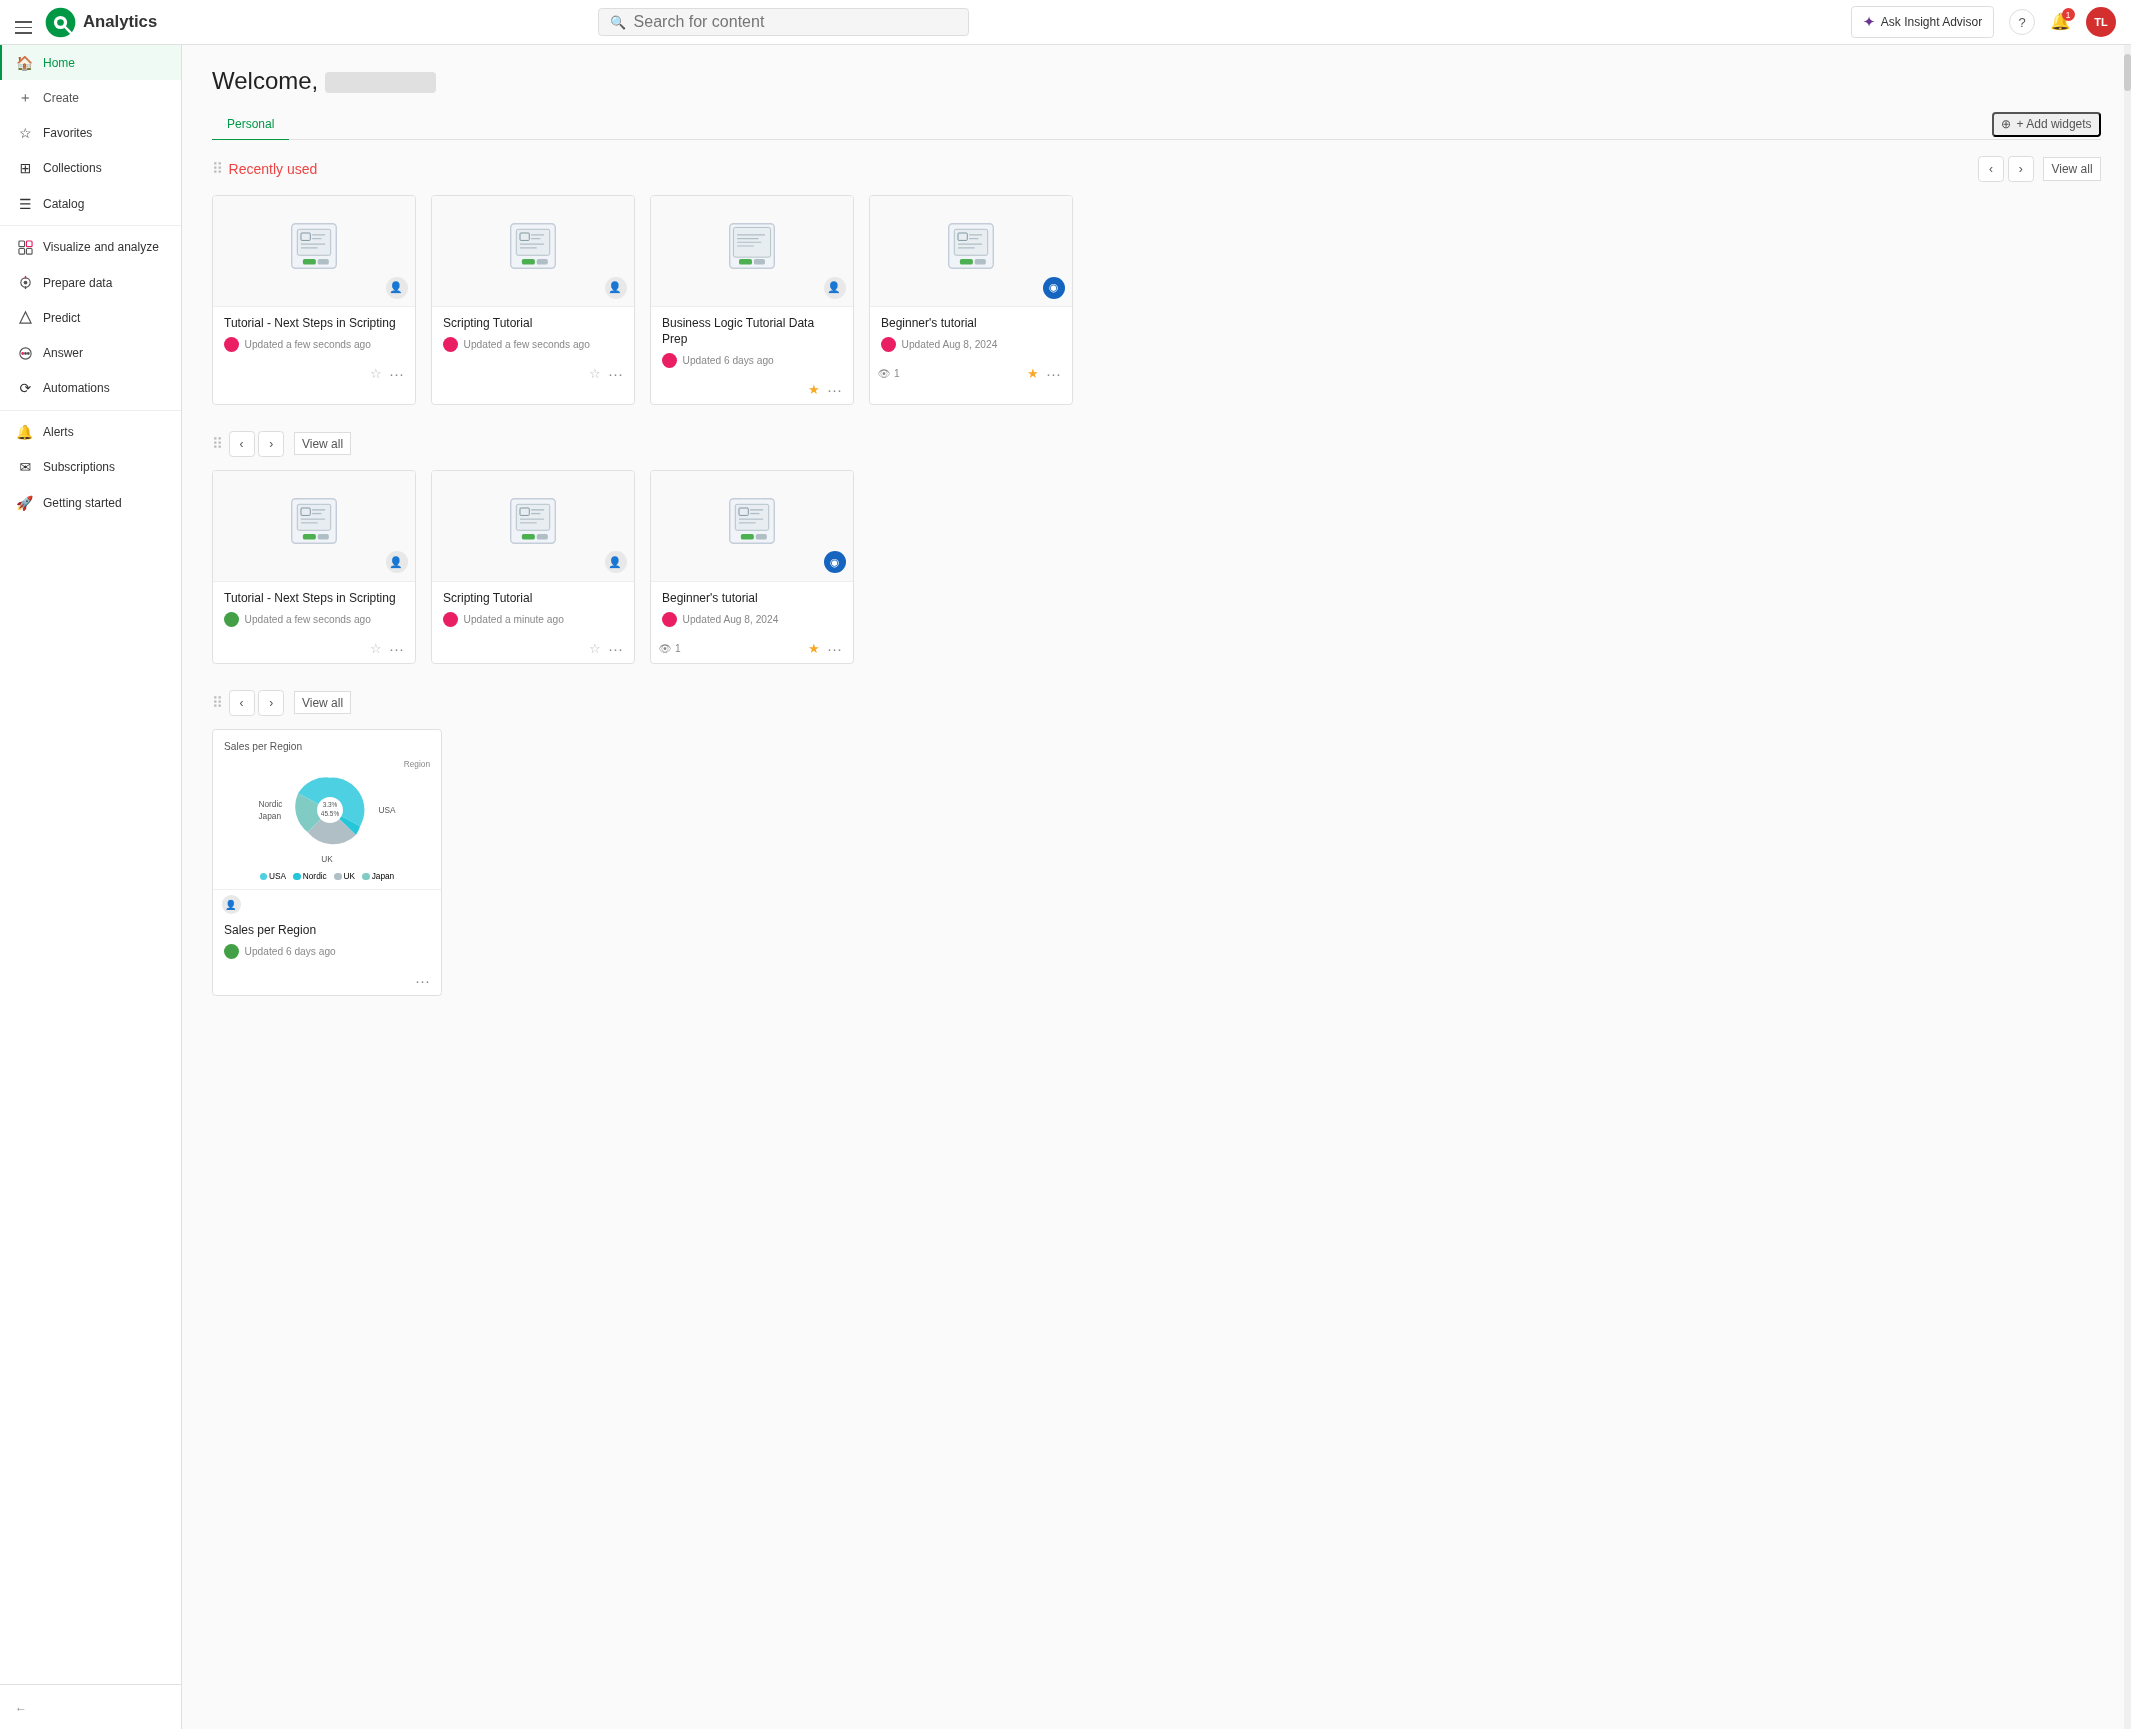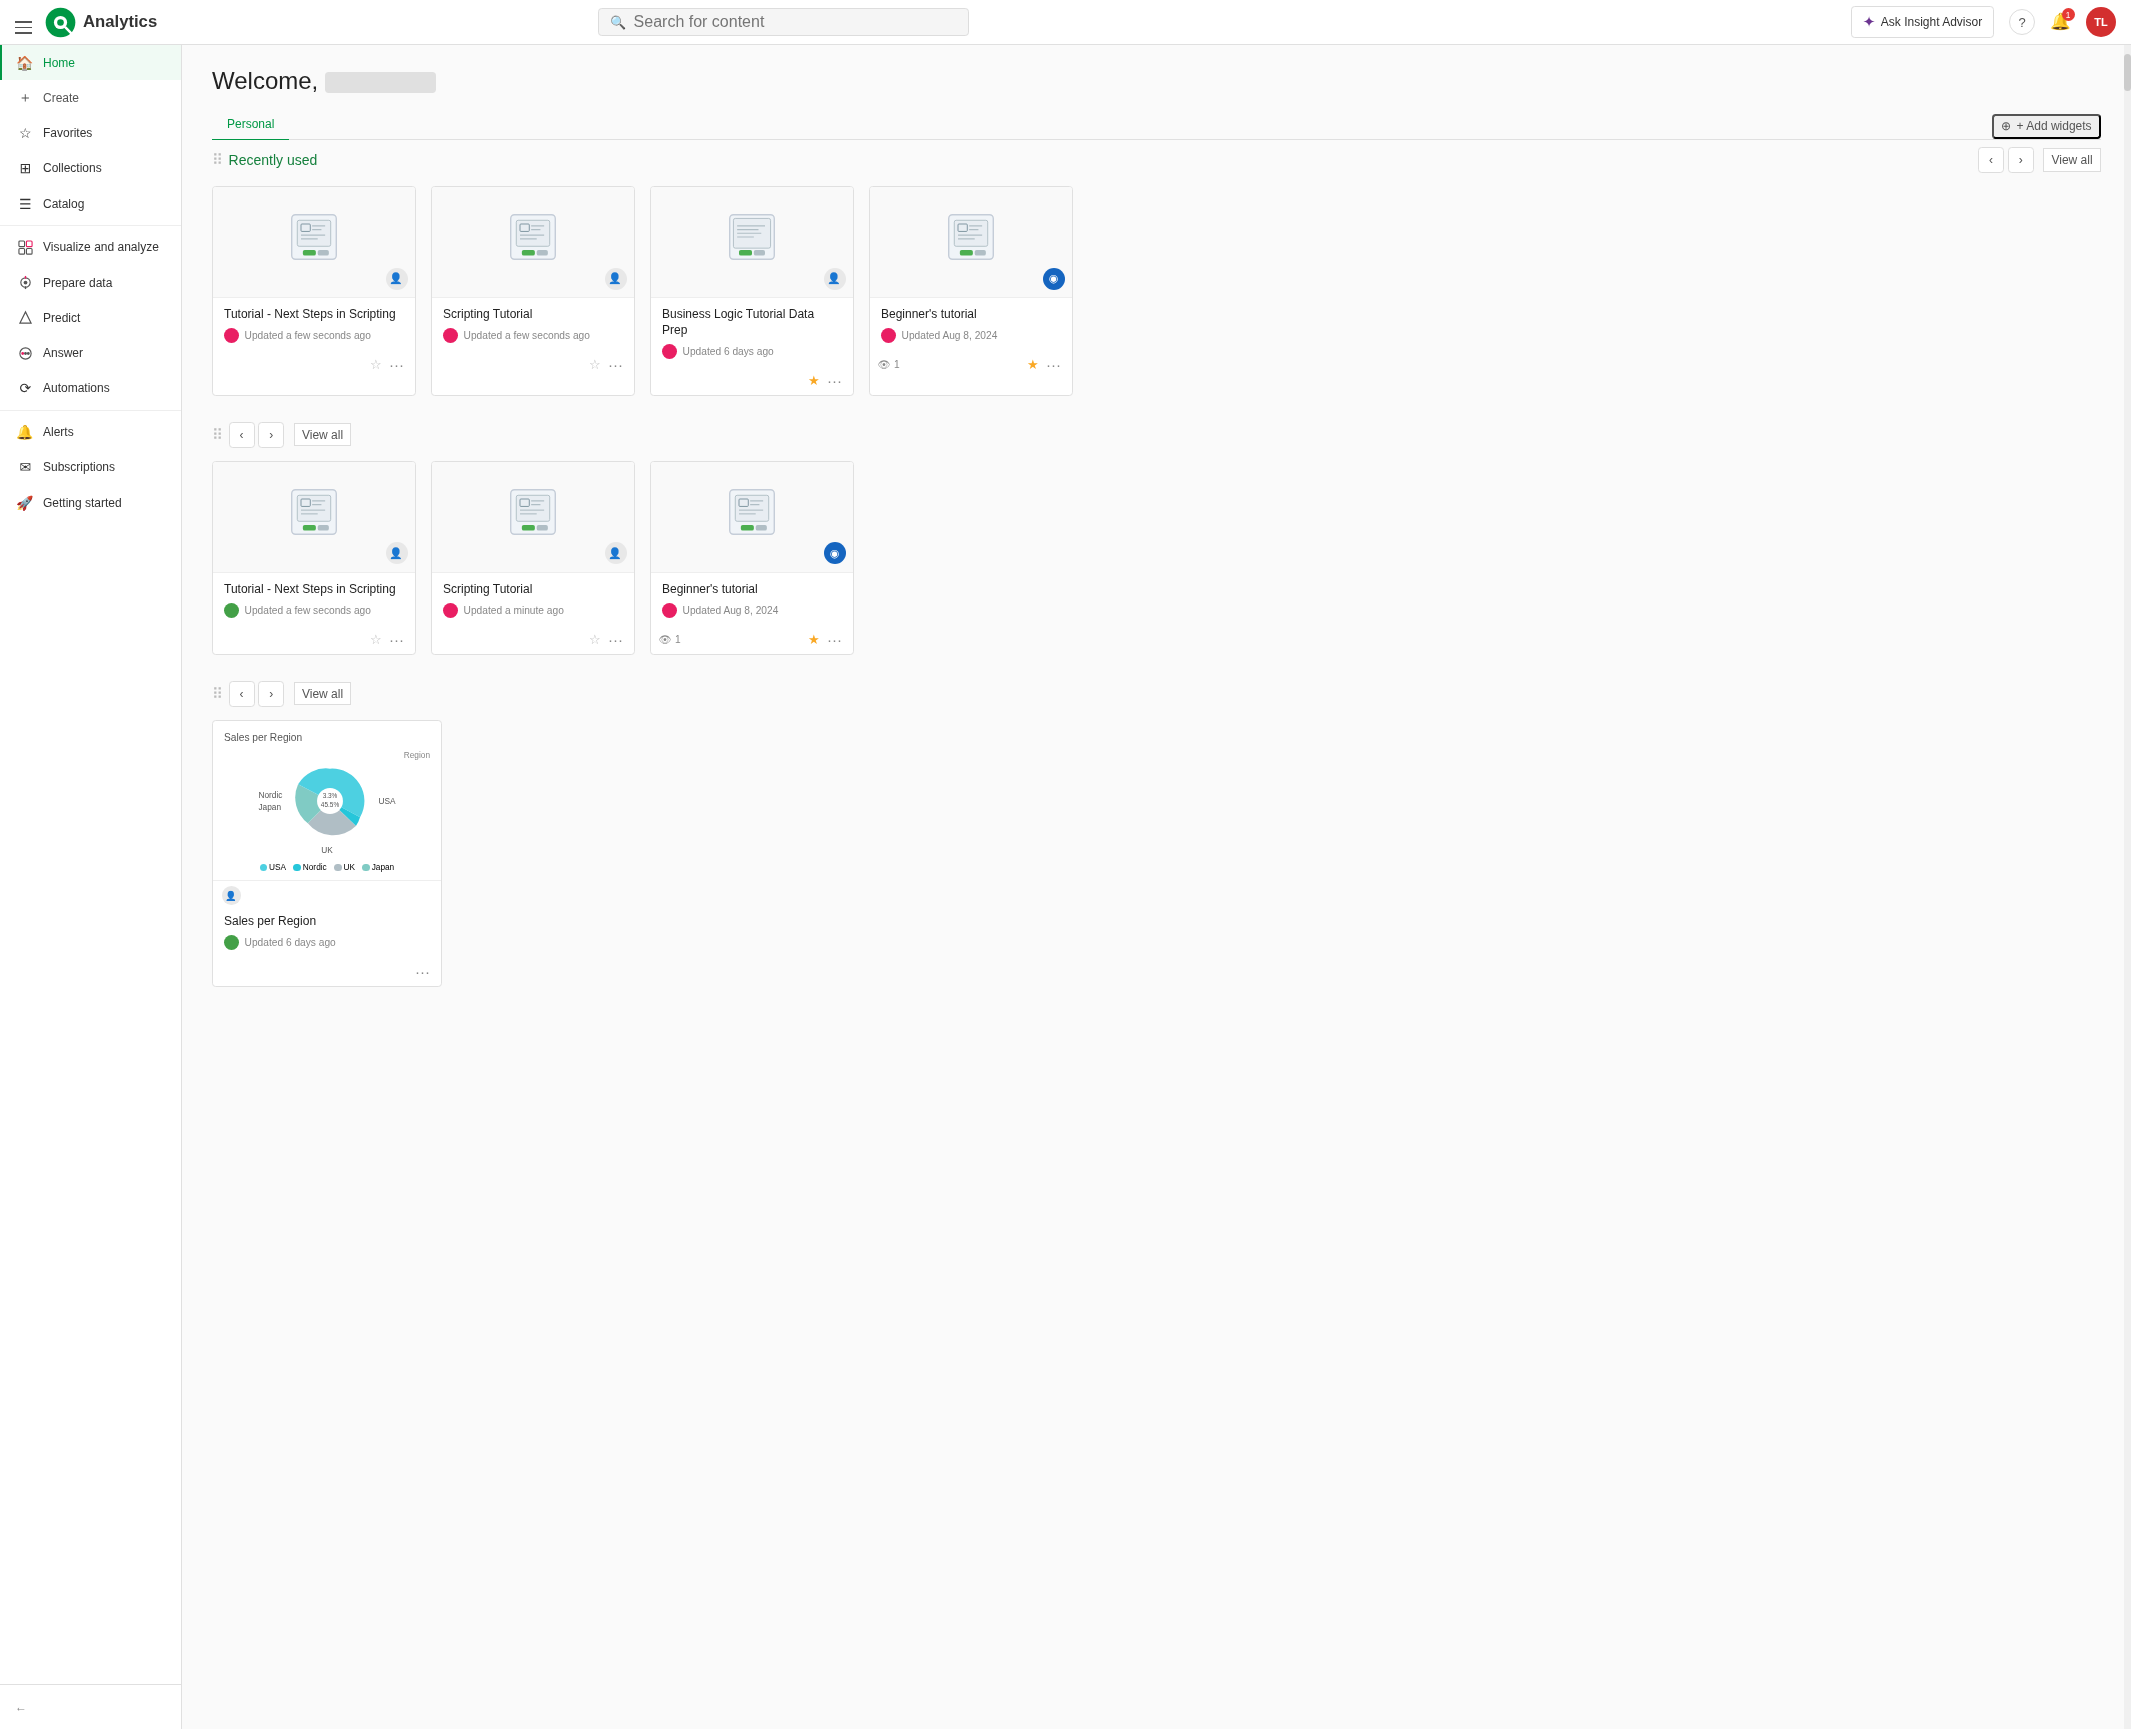--- a/index.html
+++ b/index.html
@@ -57,37 +57,37 @@
     .sidebar-collapse-btn { display: flex; align-items: center; padding: 7.4px 15px; cursor: pointer; color: #888; font-size: 12px; gap: 5.6px; }
 
     
     .content {
       flex: 1; overflow-y: auto; background: #fafafa; padding: 22px 30px;
     }
     .welcome-title { font-size: 24px; font-weight: 400; color: #222; margin-bottom: 15px; }
     .welcome-name { display: inline-block; background: #e0e0e0; border-radius: 3.7px; width: 111px; height: 20.4px; vertical-align: middle; }
 
     
-    .tabs { display: flex; gap: 15px; border-bottom: 0.9px solid #e0e0e0; margin-bottom: 7px; align-items: flex-end; }
+    .tabs { display: flex; gap: 15px; border-bottom: 0.9px solid #e0e0e0; margin-bottom: 16px; }
     .tab {
       padding: 7.4px 15px; font-size: 12px; cursor: pointer; color: #555;
       border-bottom: 1.9px solid transparent; margin-bottom: -0.9px;
     }
     .tab.active { color: #009845; border-bottom-color: #009845; font-weight: 500; }
     .tab-bar-right { margin-left: auto; display: flex; align-items: center; }
     .add-widget-btn {
       display: flex; align-items: center; gap: 5.6px; font-size: 12px; color: #555;
       cursor: pointer; padding: 3.7px 7.4px; border-radius: 3.7px;
     }
 
     
     .section { margin-bottom: 26px; }
     .section-header { display: flex; align-items: center; margin-bottom: 13px; }
     .section-drag { color: #bbb; font-size: 15px; margin-right: 5.6px; cursor: grab; }
-    .section-title { font-size: 14px; font-weight: 500; color: #15803d; flex: 1; }
+    .section-title { font-size: 14px; font-weight: 500; color: #ef4444; flex: 1; }
     .section-nav { display: flex; align-items: center; gap: 3.7px; }
     .nav-btn {
       width: 26px; height: 26px; border: 0.9px solid #ddd; border-radius: 3.7px;
       display: flex; align-items: center; justify-content: center; cursor: pointer;
       background: #fff; color: #555; font-size: 12px;
     }
     .view-all-btn {
       font-size: 12px; color: #555; cursor: pointer; padding: 3.7px 7.4px;
       border: 0.9px solid #ddd; border-radius: 0; background: #fff; margin-left: 5.6px;
     }

